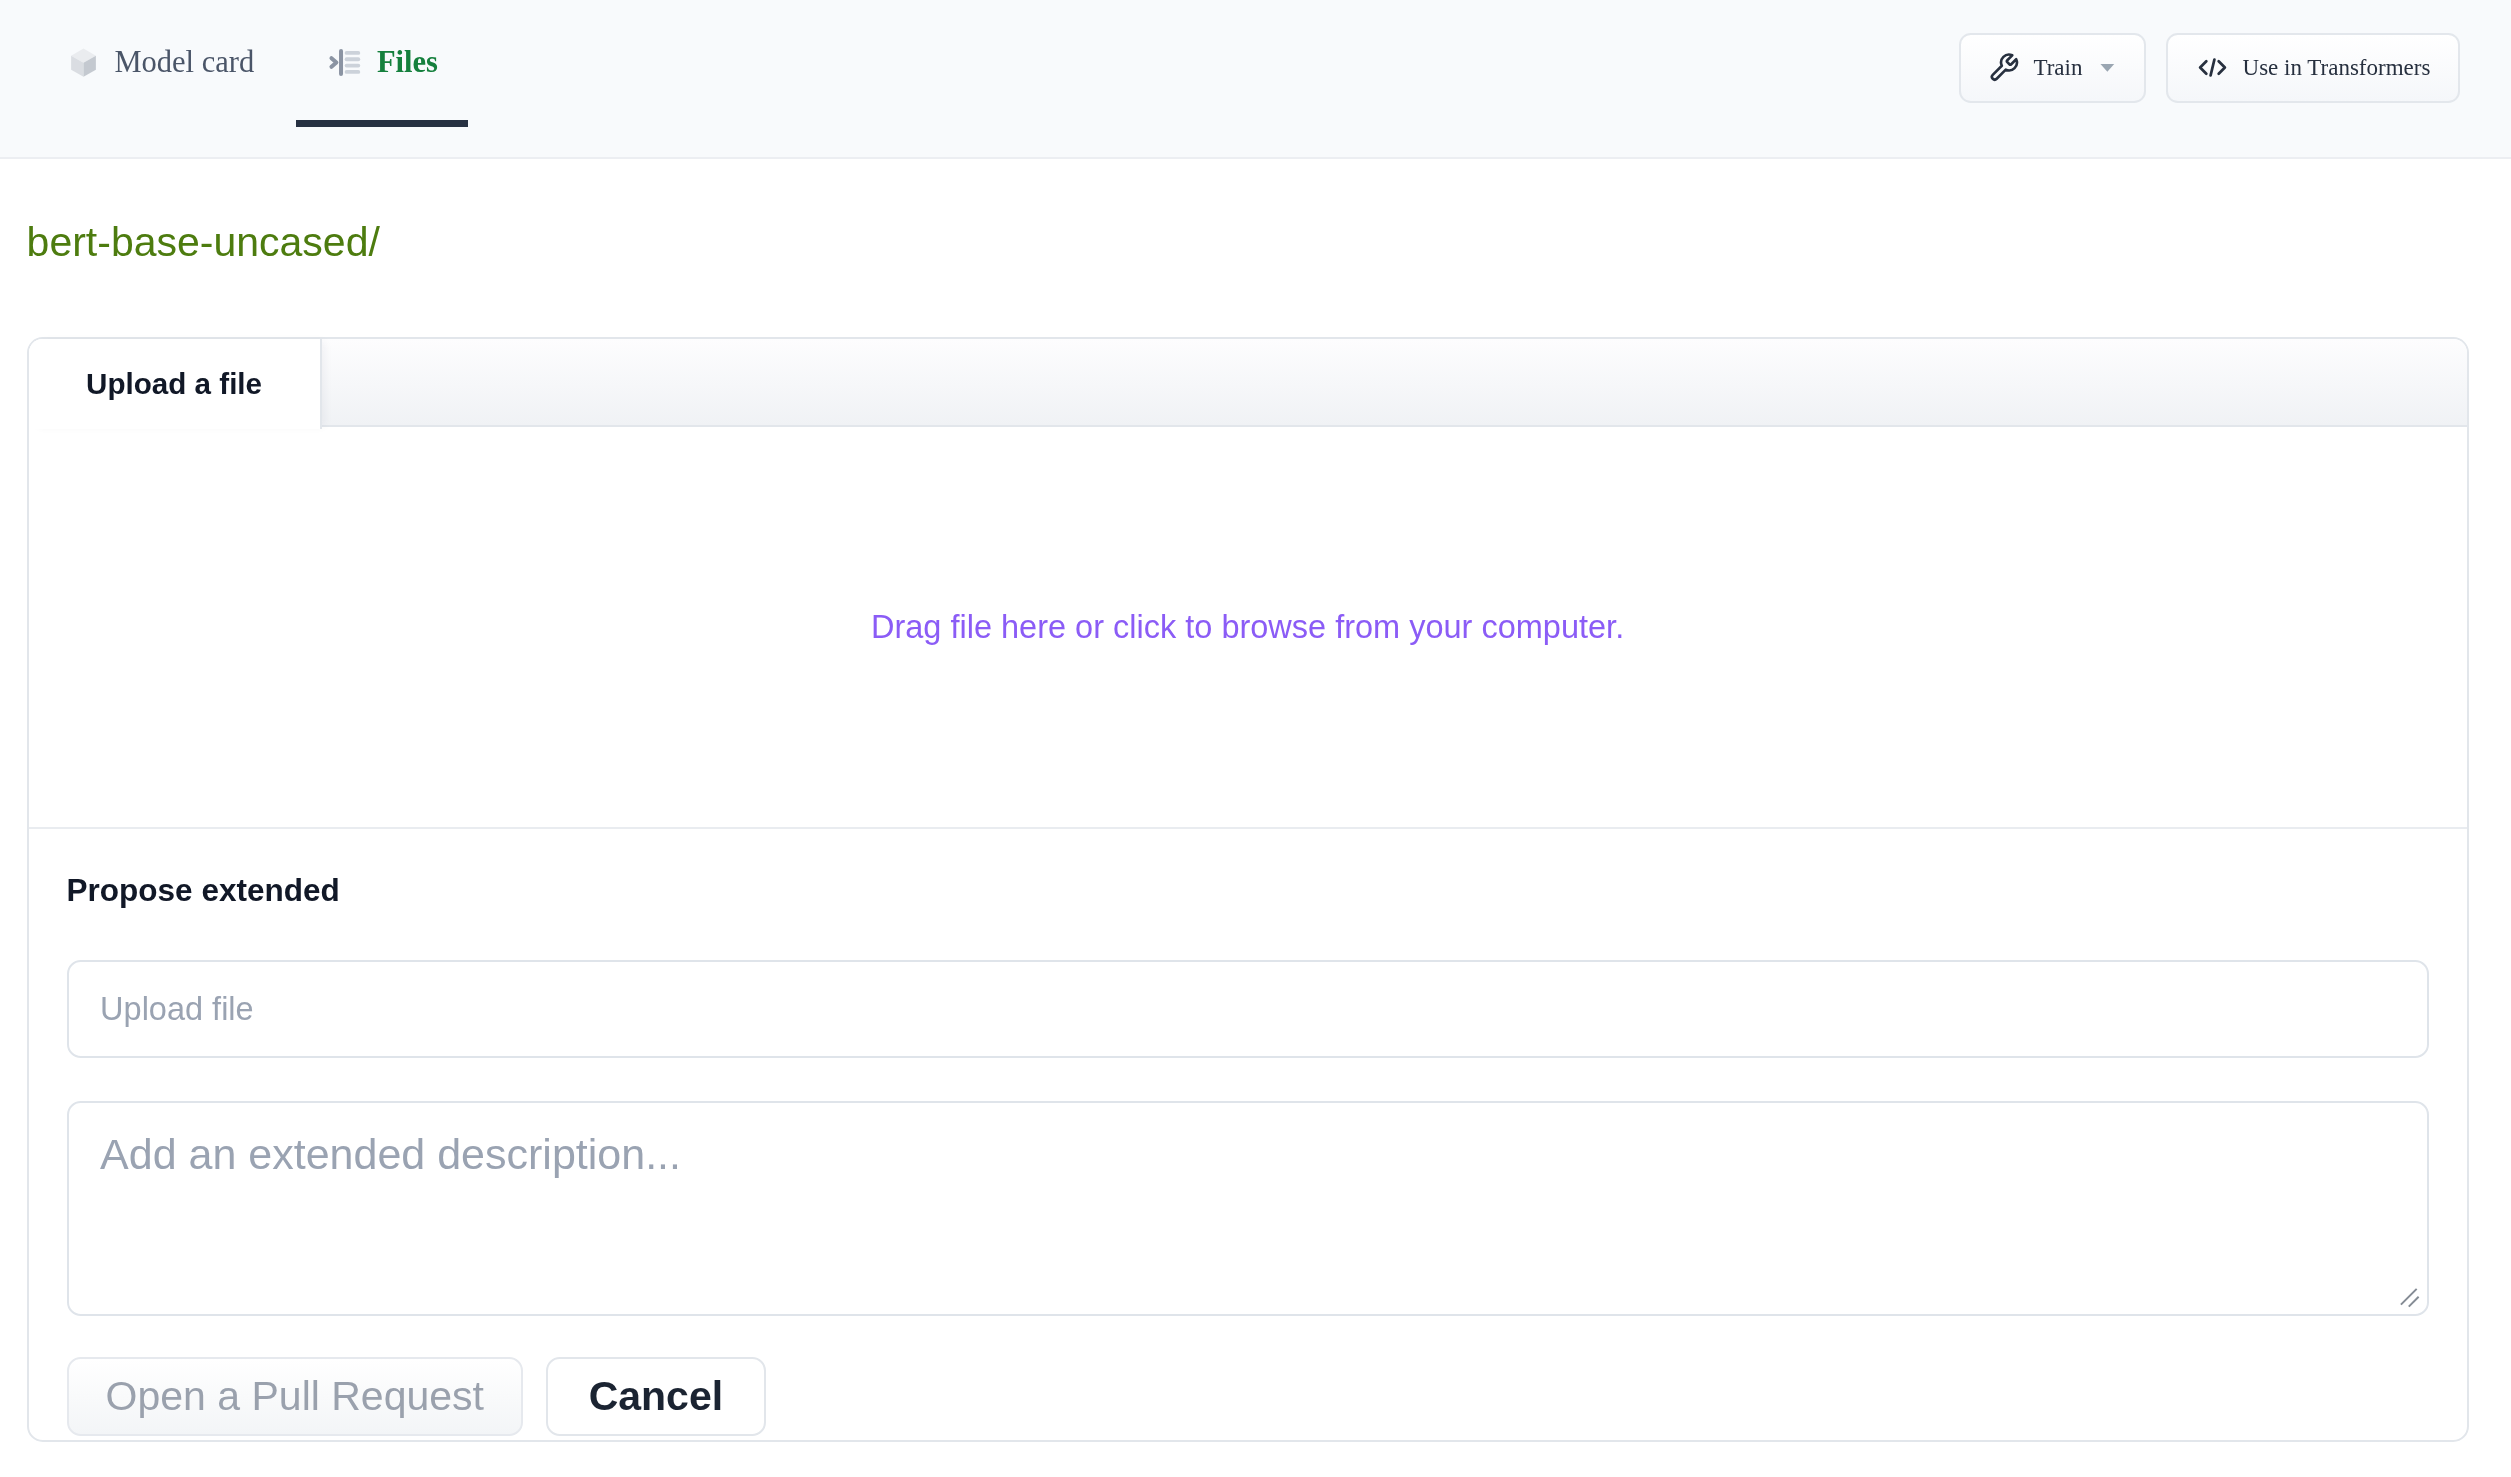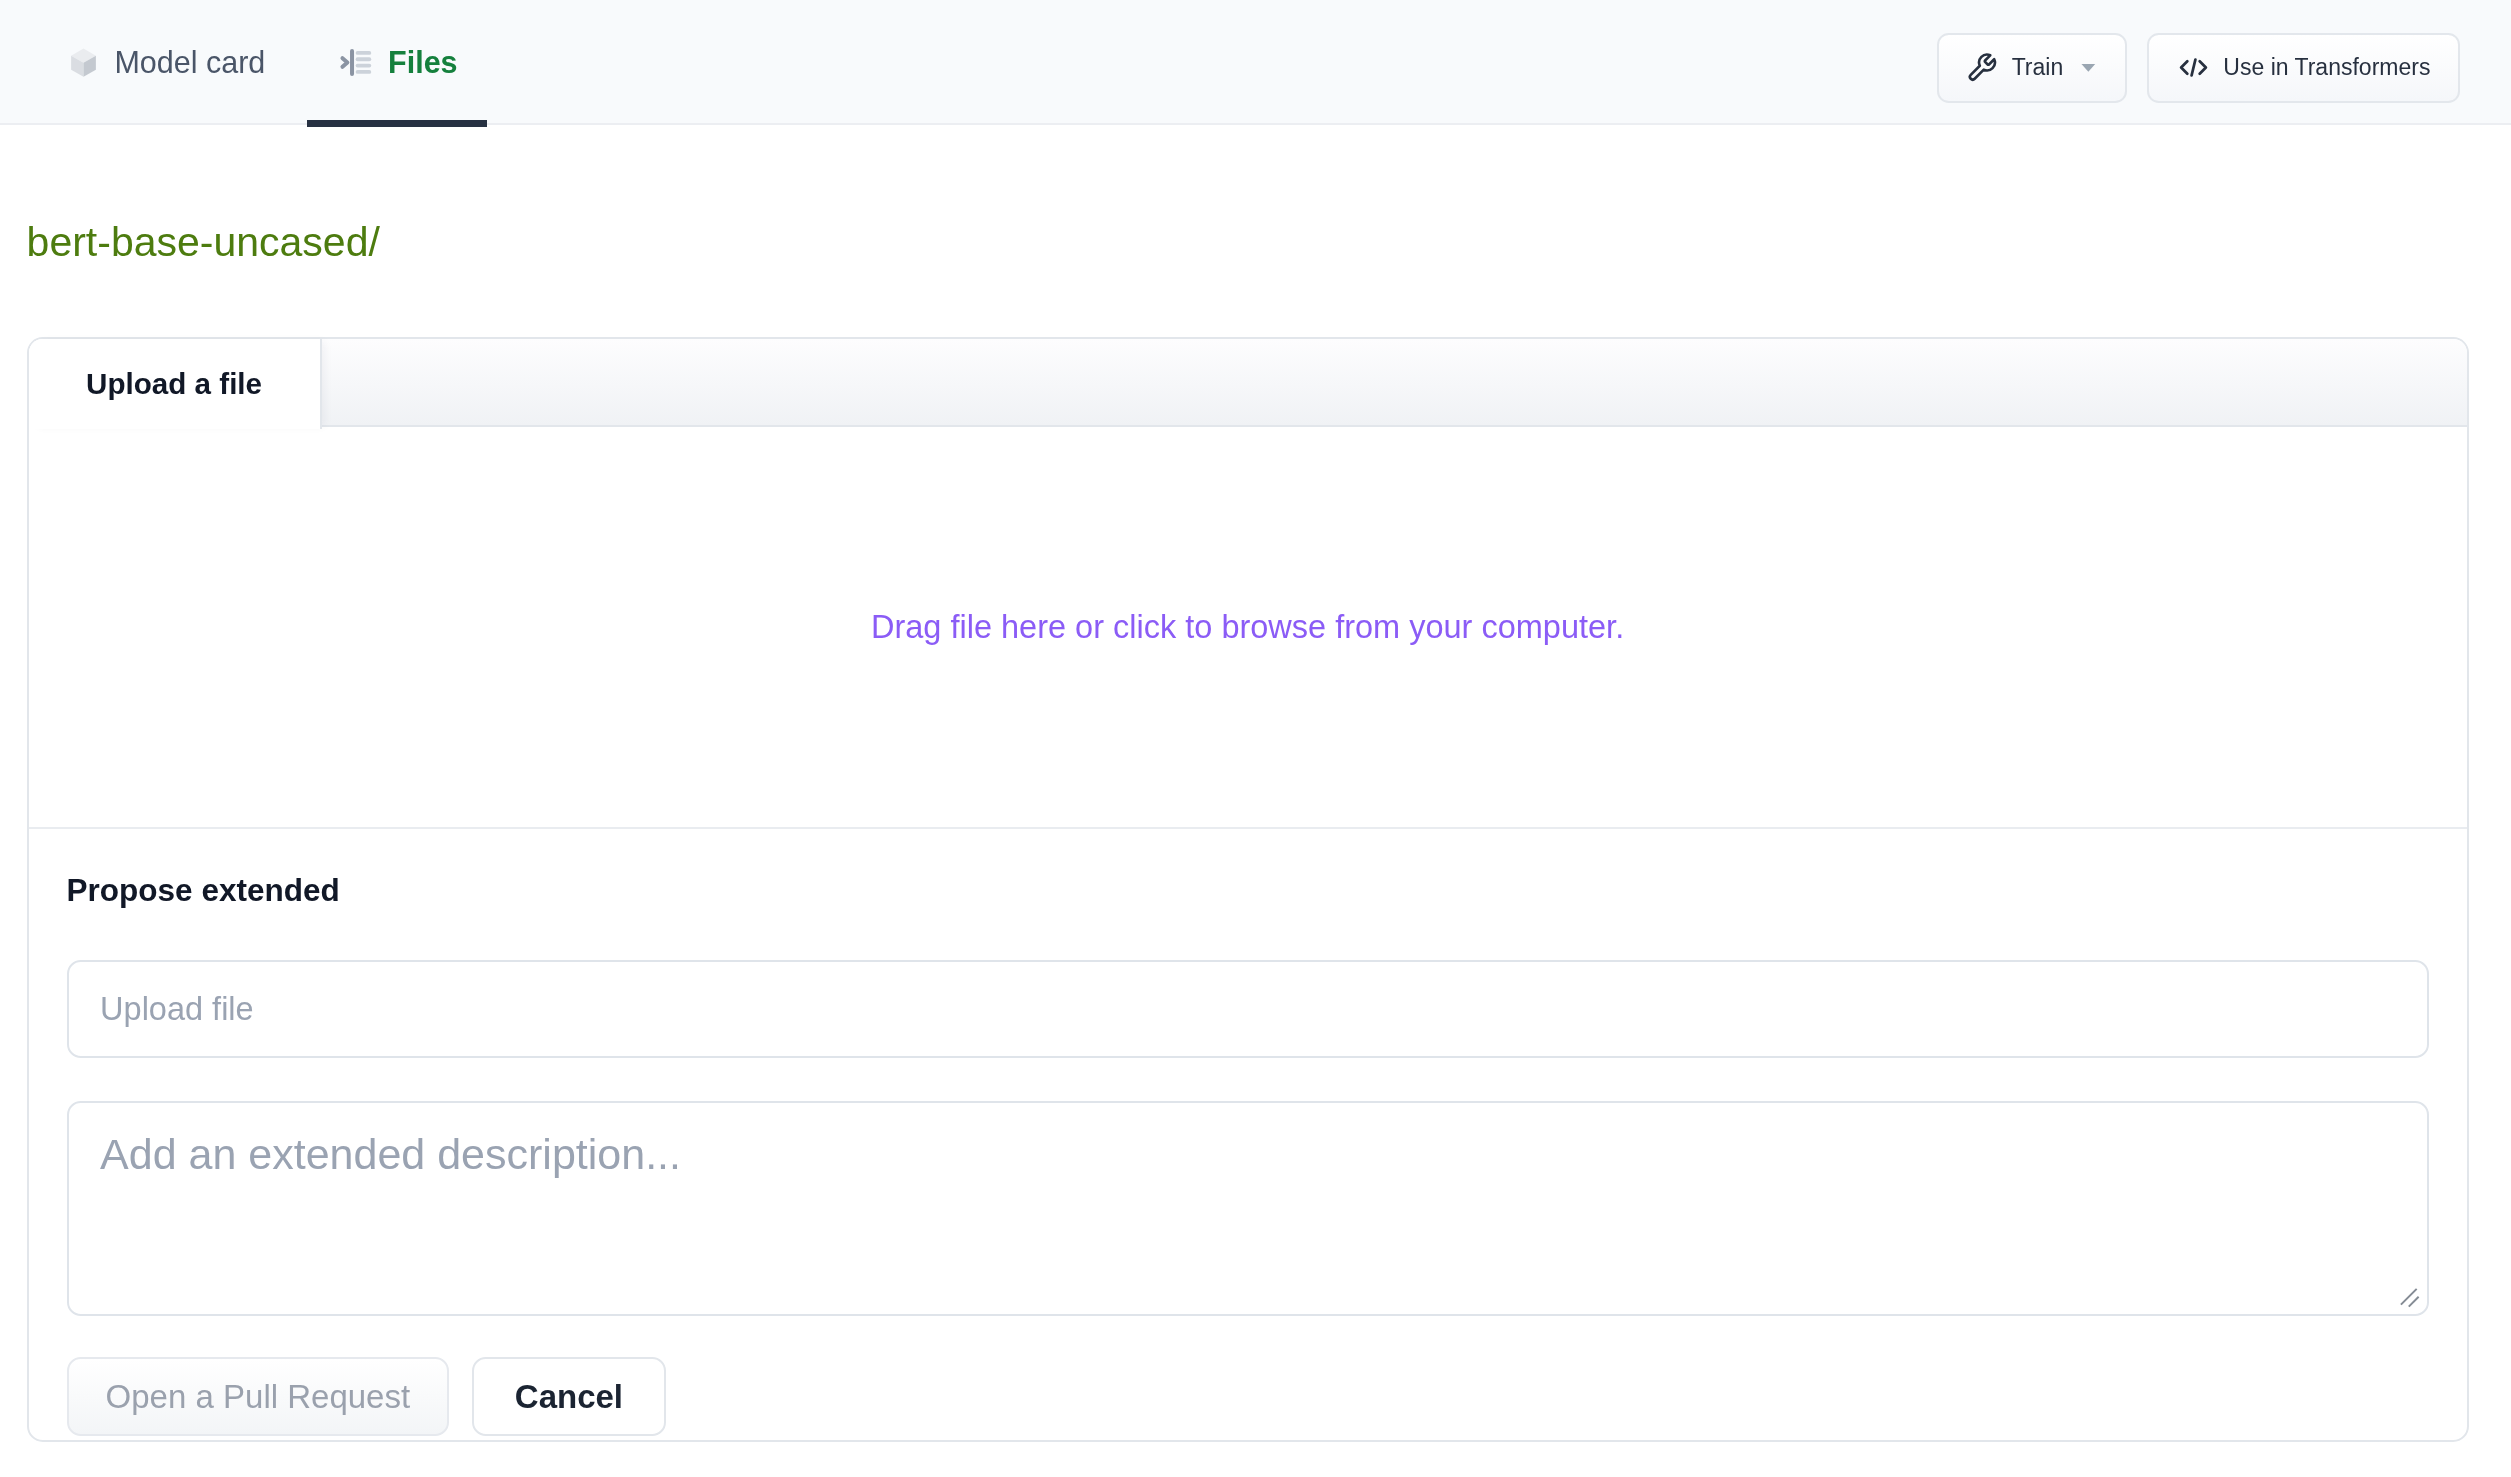--- a/index.html
+++ b/index.html
@@ -1,22 +1,22 @@
 <!DOCTYPE html>
 <html><head>
 <meta charset="utf-8">
 <style>
   * { margin:0; padding:0; box-sizing:border-box; }
   html,body { width:2512px; height:1478px; background:#ffffff;
               font-family:"Liberation Sans","DejaVu Sans",sans-serif; }
   .page { position:relative; width:2512px; height:1478px; overflow:hidden; }
 
   
-  .topnav { position:absolute; top:0; left:0; width:2512px; height:125px;
-            background:#f8fafc; border-bottom:2px solid #eceef2; }
+  .topnav { position:absolute; top:0; left:0; width:2512px; height:159px;
+            background:#f8fafc; border-bottom:2px solid #eceef2;font-family:Liberation Serif, serif; }
   .nav-left { position:absolute; left:37px; top:0; height:125px;
               display:flex; align-items:stretch; gap:11.8px; }
   .nav-item { position:relative; display:flex; align-items:center; gap:14.8px;
               padding:0 29.6px; cursor:pointer; }
   .nav-label { font-size:30.5px; color:#4a5568; white-space:nowrap; }
   .nav-item.active .nav-label { color:#15803d; font-weight:700; }
   .active-underline { position:absolute; left:0; bottom:-2px; width:100%; height:6.9px;
                       background:#273142; }
   .icon { display:flex; align-items:center; justify-content:center; }
 
@@ -61,21 +61,21 @@
   .textarea-wrap { position:relative; margin-top:43px; }
   .desc-textarea { display:block; width:100%; height:215px; resize:none;
                    border:2px solid #dfe4ea; border-radius:13.8px; padding:26.6px 31.5px;
                    font-family:inherit; font-size:43px; color:#1a202c; outline:none;
                    background:#fff; }
   .desc-textarea::placeholder { color:#9aa3b2; opacity:1; }
   .resize-handle { position:absolute; right:6.9px; bottom:6.9px; width:27.6px; height:27.6px;
                    cursor:nwse-resize; display:flex; }
 
   .btn-row { margin-top:41px; display:flex; gap:22.7px; }
-  .btn { height:79px; border-radius:13.8px; font-family:inherit; font-size:33px;
+  .btn { height:79px; border-radius:13.8px; font-family:inherit; font-size:41px;
          display:flex; align-items:center; justify-content:center; cursor:pointer; }
   .btn-pr { padding:0 37px; border:2px solid #e6e9ee; color:#9aa1ad;
             background:linear-gradient(180deg,#ffffff 0%,#f3f5f7 100%); }
   .btn-cancel { padding:0 41px; border:2px solid #e2e6eb; color:#1b2432;
                 font-weight:600; background:#ffffff; }
 </style>
 </head>
 <body>
 
 <div class="page">

